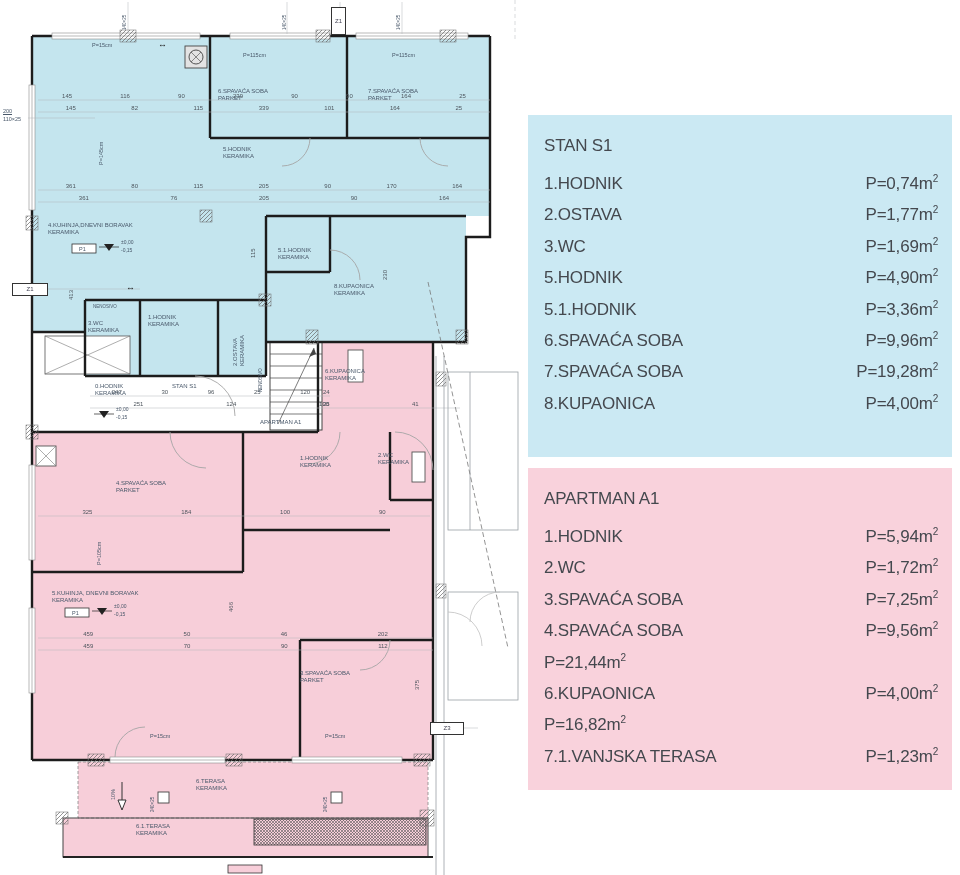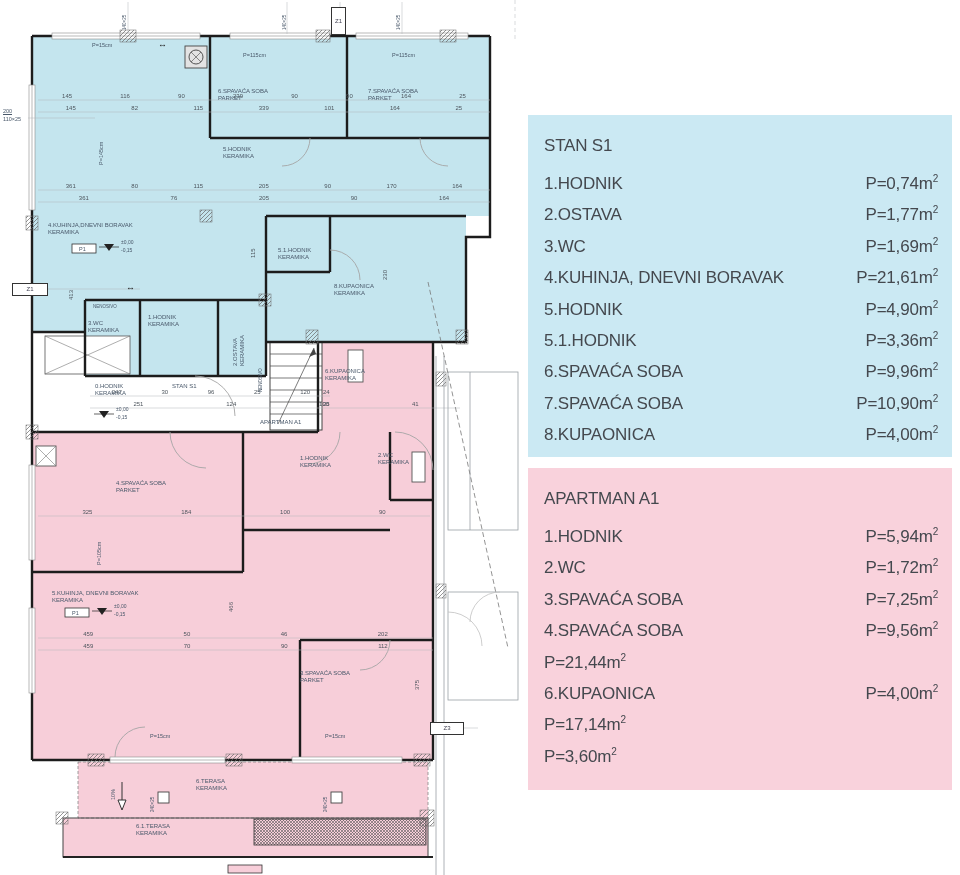--- a/index.html
+++ b/index.html
@@ -323,43 +323,39 @@
         <div class="legend-row">
           <span class="rname">2.OSTAVA</span>
           <span class="rarea"><span>P=1,77m</span><sup>2</sup></span>
         </div>
 
         <div class="legend-row">
           <span class="rname">3.WC</span>
           <span class="rarea"><span>P=1,69m</span><sup>2</sup></span>
         </div>
 
-        <div class="legend-row">
-          <span class="rname">4.KUHINJA, DNEVNI BORAVAK</span>
-          <span class="rarea"><span>P=21,61m</span><sup>2</sup></span>
-        </div>
 
         <div class="legend-row">
           <span class="rname">5.HODNIK</span>
           <span class="rarea"><span>P=4,90m</span><sup>2</sup></span>
         </div>
 
         <div class="legend-row">
           <span class="rname">5.1.HODNIK</span>
           <span class="rarea"><span>P=3,36m</span><sup>2</sup></span>
         </div>
 
         <div class="legend-row">
           <span class="rname">6.SPAVAĆA SOBA</span>
           <span class="rarea"><span>P=9,96m</span><sup>2</sup></span>
         </div>
 
         <div class="legend-row">
           <span class="rname">7.SPAVAĆA SOBA</span>
-          <span class="rarea"><span>P=10,90m</span><sup>2</sup></span>
+          <span class="rarea"><span>P=19,28m</span><sup>2</sup></span>
         </div>
 
         <div class="legend-row">
           <span class="rname">8.KUPAONICA</span>
           <span class="rarea"><span>P=4,00m</span><sup>2</sup></span>
         </div>
       </div>
   </div>
 
   <div class="panel panel-pink">
@@ -389,22 +385,23 @@
         <div class="legend-row">
           <span class="rarea"><span>P=21,44m</span><sup>2</sup></span>
         </div>
 
         <div class="legend-row">
           <span class="rname">6.KUPAONICA</span>
           <span class="rarea"><span>P=4,00m</span><sup>2</sup></span>
         </div>
 
         <div class="legend-row">
-          <span class="rarea"><span>P=17,14m</span><sup>2</sup></span>
-        </div>
-
-        <div class="legend-row">
-          <span class="rarea"><span>P=3,60m</span><sup>2</sup></span>
+          <span class="rarea"><span>P=16,82m</span><sup>2</sup></span>
+        </div>
+
+        <div class="legend-row">
+          <span class="rname">7.1.VANJSKA TERASA</span>
+          <span class="rarea"><span>P=1,23m</span><sup>2</sup></span>
         </div>
       </div>
   </div>
 
 </div>
 
 </body></html>

